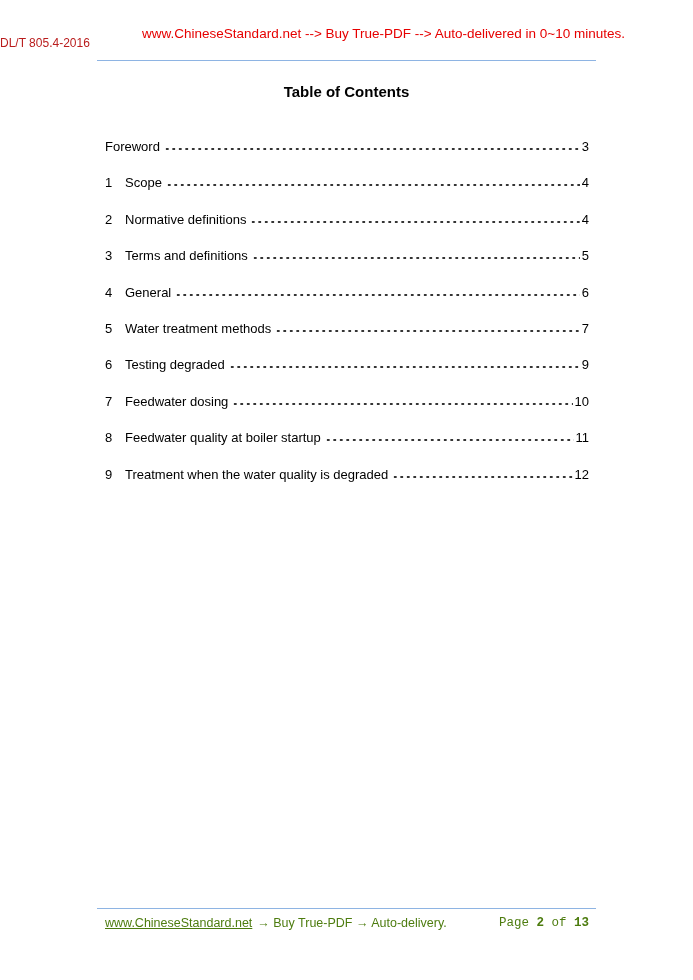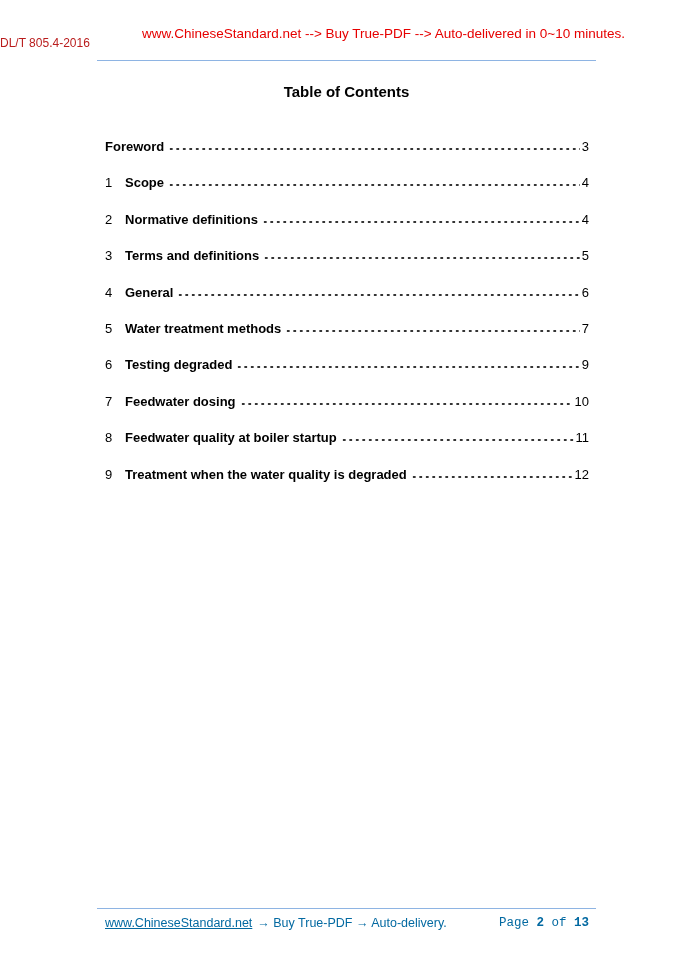--- a/index.html
+++ b/index.html
@@ -36,35 +36,35 @@
   
   .toc {
     position: absolute; top: 139px; left: 105px; width: 484px;
   }
   .toc-row {
     display: flex; align-items: baseline; height: 36.4px;
     font-size: 13px; color: #000;
   }
   .toc-num { flex: 0 0 20px; }
   .toc-num:empty { display: none; }
-  .toc-label { white-space: nowrap; font-weight: bold; }
+  .toc-label { white-space: nowrap; }
   .dot-leader {
     flex: 1 1 auto; height: 4px; margin: 0 2px 0 4px; min-width: 20px;
     background-image: radial-gradient(circle, #333 1.05px, transparent 1.3px);
     background-size: 6.5px 4px;
     background-repeat: repeat-x;
     background-position: left bottom;
   }
   .toc-page { flex: 0 0 auto; }
 
   
   .footer {
     position: absolute; top: 916px; left: 105px; width: 484px;
     display: flex; justify-content: space-between; align-items: center;
-    font-size: 12.5px; color: #0369a1;
+    font-size: 12.5px; color: #4d7c0f;
   }
   .footer-left { white-space: nowrap; }
   .footer-link { text-decoration: underline; cursor: pointer; }
   .footer-tagline { margin-left: 5px; }
   .page-info { white-space: nowrap; font-family: Liberation Mono, monospace; }
   .page-info .num { font-weight: bold; }
 </style>
 </head>
 <body>
 

